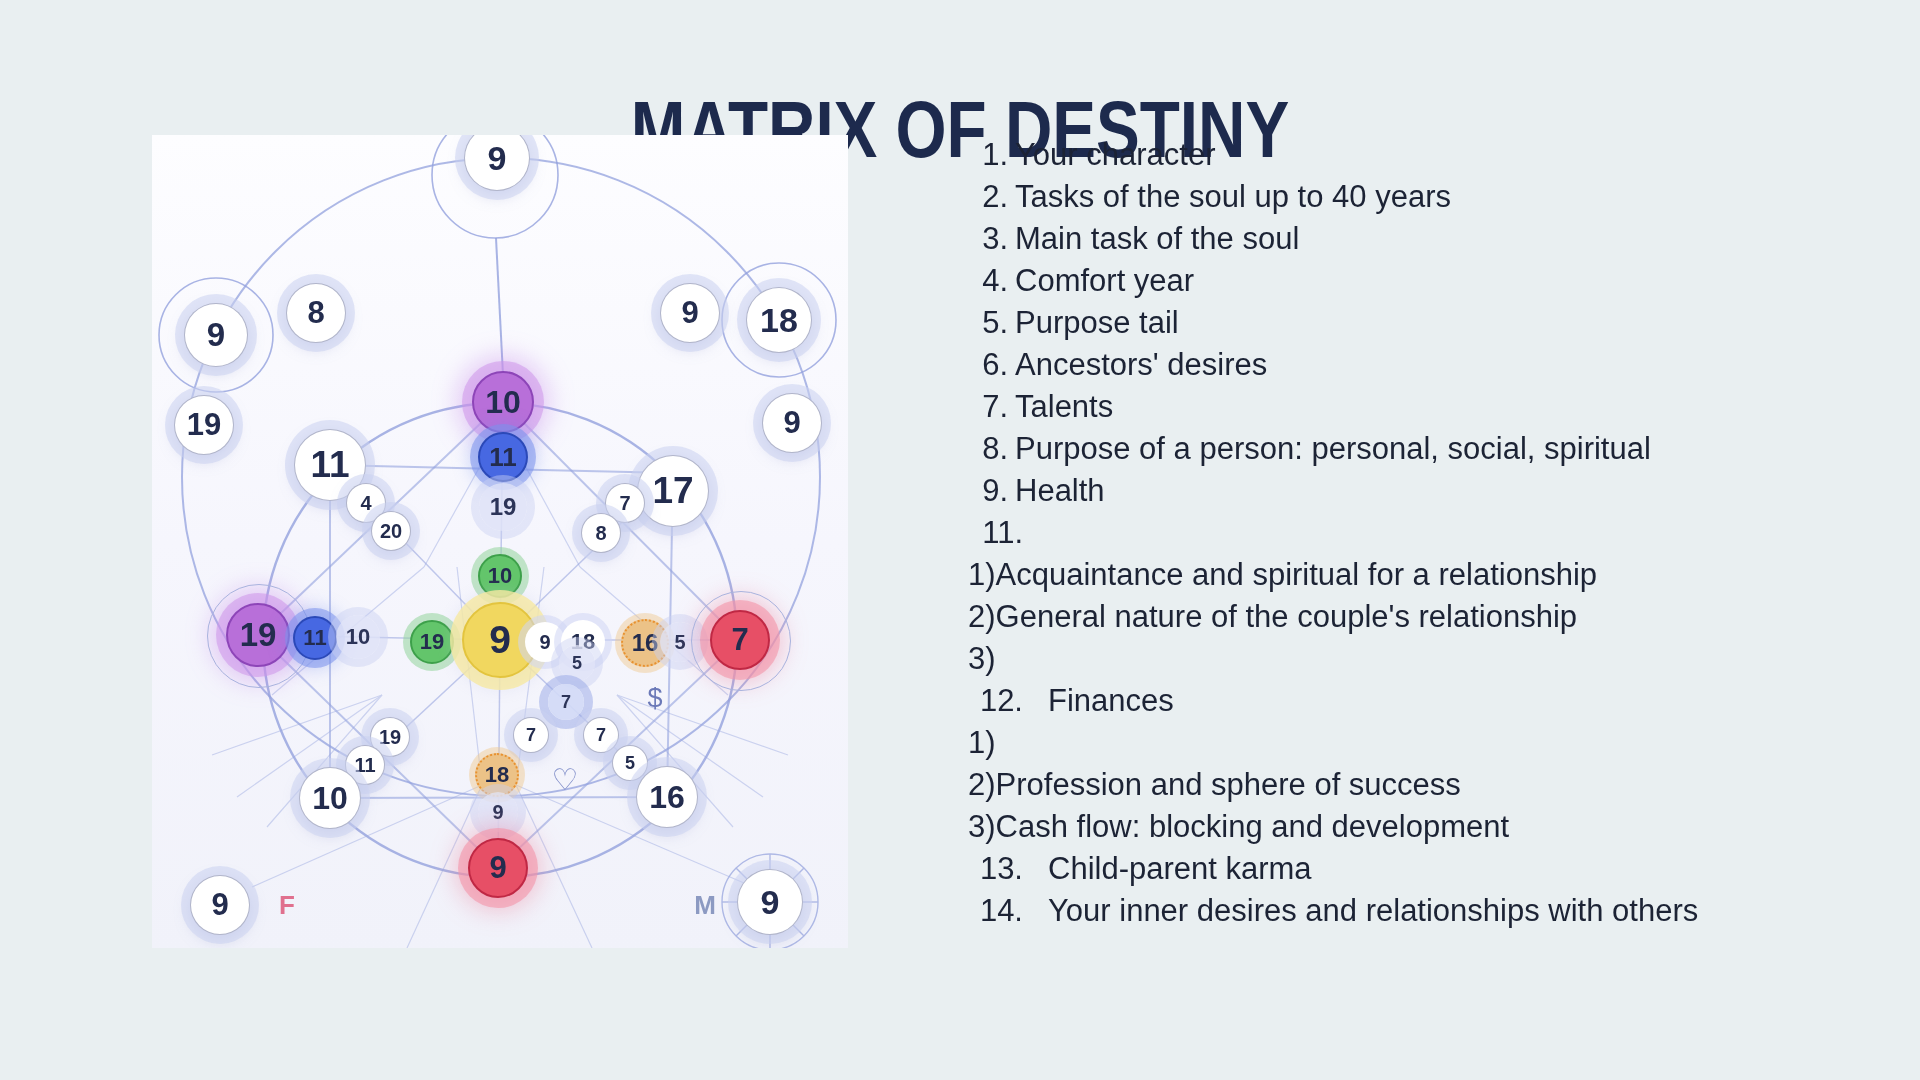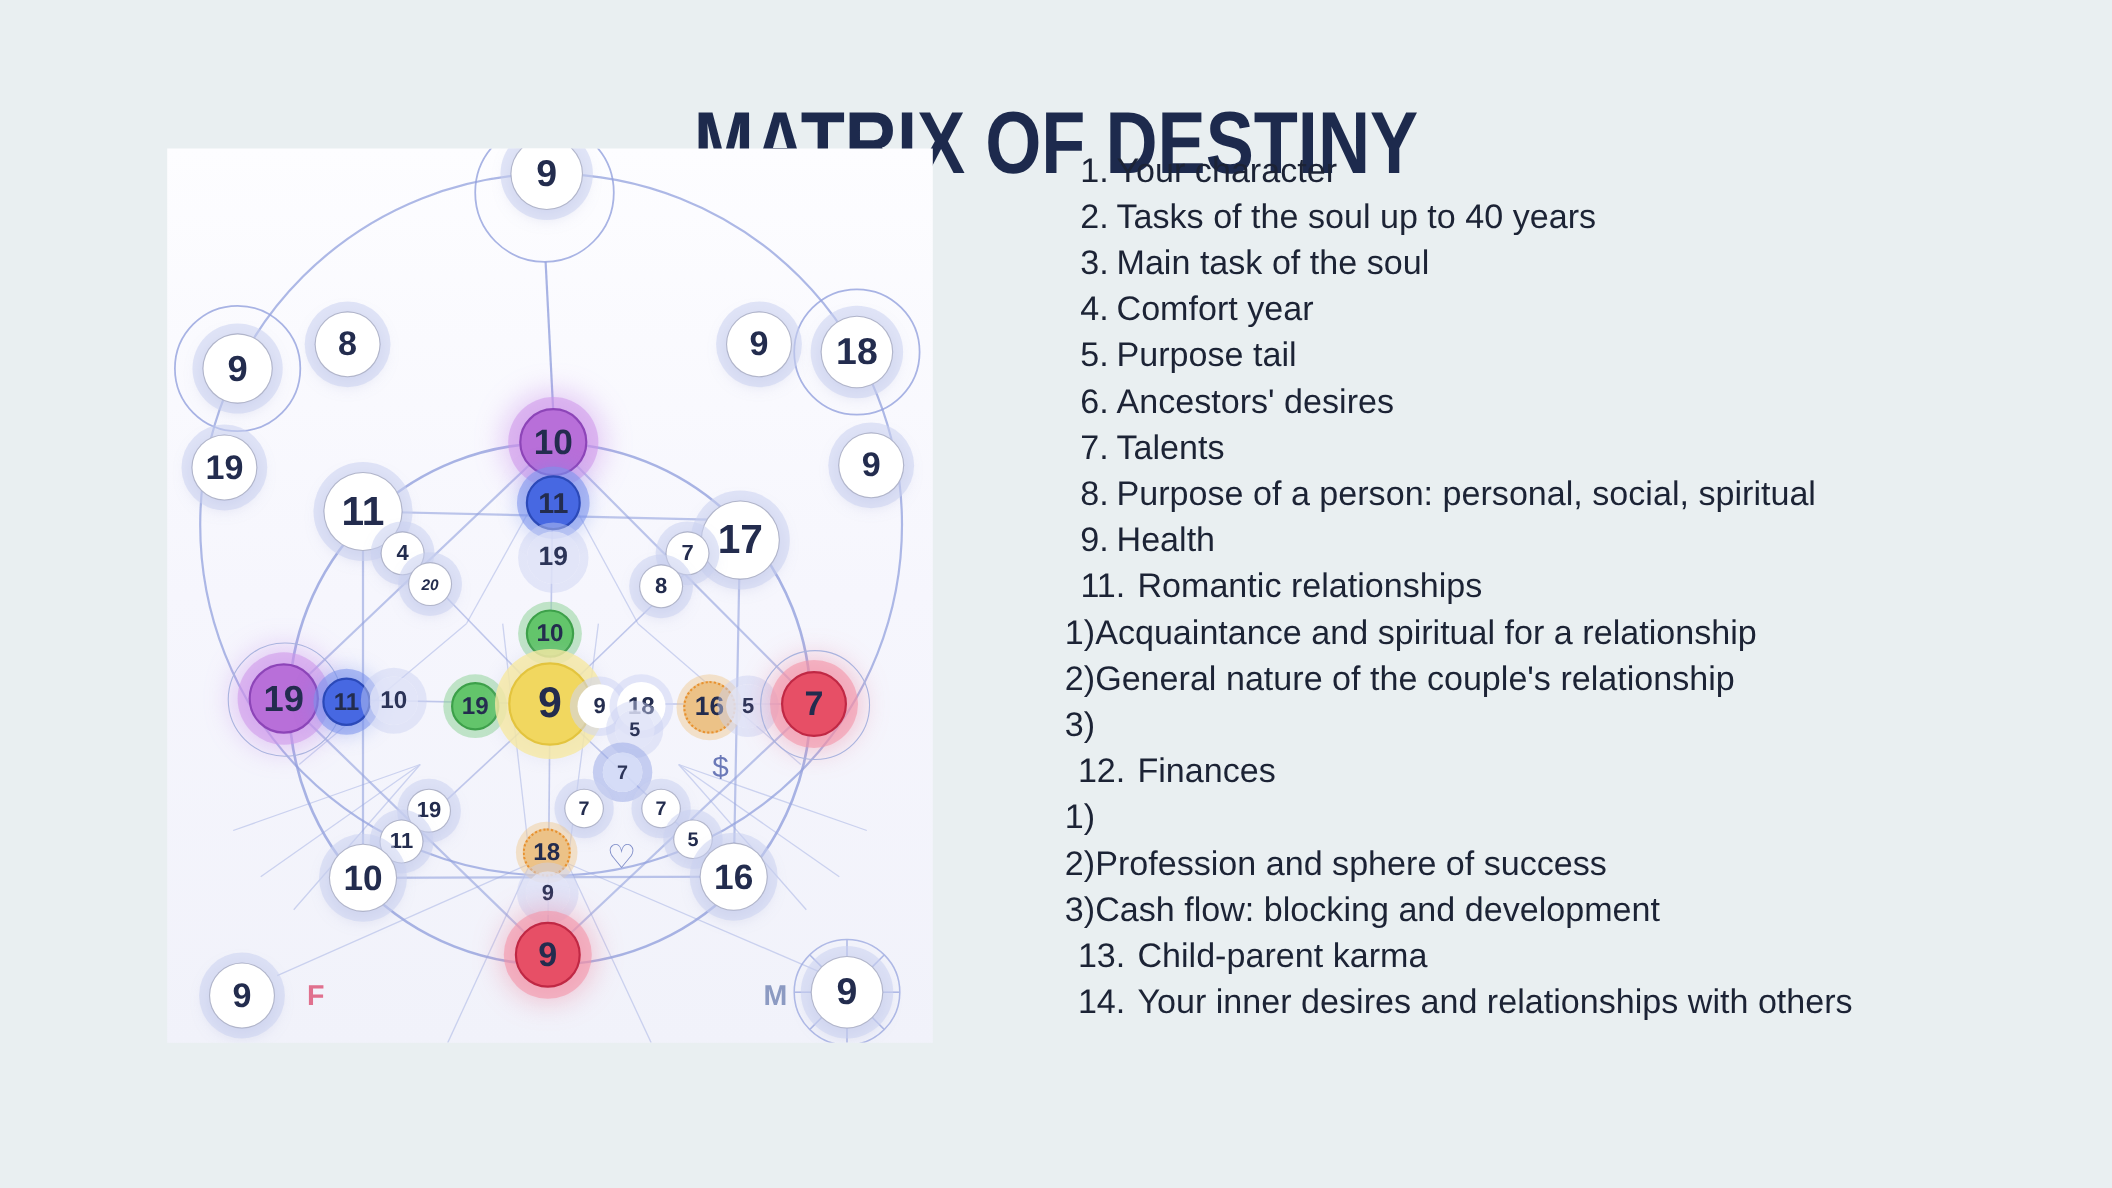--- a/index.html
+++ b/index.html
@@ -57,21 +57,21 @@
   .g-dollar{color:#6b79b8;font-size:27px;font-weight:normal;}
   .g-heart{color:#7e8cc8;font-size:30px;font-weight:normal;}
   
   .legend{
     position:absolute;left:965px;top:134px;width:830px;
     color:#1c2335;font-size:31px;line-height:42px;
   }
   .lrow{display:flex;white-space:nowrap;}
   .lrow .marker{flex:0 0 auto;text-align:right;}
   .k-num .marker{width:43px;margin-right:7px;}
-  .k-sub .marker{width:58px;margin-right:11px;text-align:right;}
+  .k-sub .marker{width:58px;margin-right:25px;text-align:right;}
   .k-paren .marker{width:auto;margin:0 0 0 3px;}
 </style>
 </head>
 <body>
 
 <h1 class="page-title">MATRIX OF DESTINY</h1>
 
 <div class="diagram">
   <svg width="696" height="813" viewBox="0 0 696 813">
     <g stroke="#93a1dd" fill="none">
@@ -140,21 +140,21 @@
       <div class="node s-white" style="left: 22px; top: 260px; height: 60px; width: 60px; font-size: 31px;">19</div>
       <div class="node s-white" style="left: 508px; top: 148px; height: 60px; width: 60px; font-size: 31px;">9</div>
       <div class="node s-white" style="left: 594px; top: 152px; height: 66px; width: 66px; font-size: 34px;">18</div>
       <div class="node s-white" style="left: 610px; top: 258px; height: 60px; width: 60px; font-size: 31px;">9</div>
       <div class="node s-purple" style="left: 320px; top: 236px; height: 62px; width: 62px; font-size: 32px;">10</div>
       <div class="node s-blue" style="left: 326px; top: 297px; height: 50px; width: 50px; font-size: 26px;">11</div>
       <div class="node s-ghost" style="left: 327px; top: 348px; height: 48px; width: 48px; font-size: 24px;">19</div>
       <div class="node s-green" style="left: 326px; top: 419px; height: 44px; width: 44px; font-size: 22px;">10</div>
       <div class="node s-white" style="left: 142px; top: 294px; height: 72px; width: 72px; font-size: 37px;">11</div>
       <div class="node s-white" style="left: 194px; top: 348px; height: 40px; width: 40px; font-size: 20px;">4</div>
-      <div class="node s-white" style="left: 219px; top: 376px; height: 40px; width: 40px; font-size: 14px; font-style: italic;">20</div>
+      <div class="node s-white" style="left: 219px; top: 376px; height: 40px; width: 40px; font-size: 20px;">20</div>
       <div class="node s-white" style="left: 485px; top: 320px; height: 72px; width: 72px; font-size: 37px;">17</div>
       <div class="node s-white" style="left: 453px; top: 348px; height: 40px; width: 40px; font-size: 20px;">7</div>
       <div class="node s-white" style="left: 429px; top: 378px; height: 40px; width: 40px; font-size: 20px;">8</div>
       <div class="node s-purple" style="left: 74px; top: 468px; height: 64px; width: 64px; font-size: 33px;">19<div class="ring" style="top: -21px; left: -21px; height: 104px; width: 104px;"></div></div>
       <div class="node s-blue" style="left: 141px; top: 481px; height: 44px; width: 44px; font-size: 22px;">11</div>
       <div class="node s-ghost" style="left: 184px; top: 480px; height: 44px; width: 44px; font-size: 22px;">10</div>
       <div class="node s-green" style="left: 258px; top: 485px; height: 44px; width: 44px; font-size: 22px;">19</div>
       <div class="node s-yellow" style="left: 310px; top: 467px; height: 76px; width: 76px; font-size: 39px;">9</div>
       <div class="node s-plain" style="left: 373px; top: 487px; height: 40px; width: 40px; font-size: 20px;">9</div>
       <div class="node s-plain" style="left: 409px; top: 485px; height: 44px; width: 44px; font-size: 22px;">18</div>
@@ -214,21 +214,20 @@
     <div class="lrow k-num">
       <span class="marker">8.</span>
       <span class="ltext">Purpose of a person: personal, social, spiritual</span>
     </div>
     <div class="lrow k-num">
       <span class="marker">9.</span>
       <span class="ltext">Health</span>
     </div>
     <div class="lrow k-sub">
       <span class="marker">11.</span>
-      <span class="ltext">Romantic relationships</span>
     </div>
     <div class="lrow k-paren">
       <span class="marker">1)</span>
       <span class="ltext">Acquaintance and spiritual for a relationship</span>
     </div>
     <div class="lrow k-paren">
       <span class="marker">2)</span>
       <span class="ltext">General nature of the couple's relationship</span>
     </div>
     <div class="lrow k-paren">

